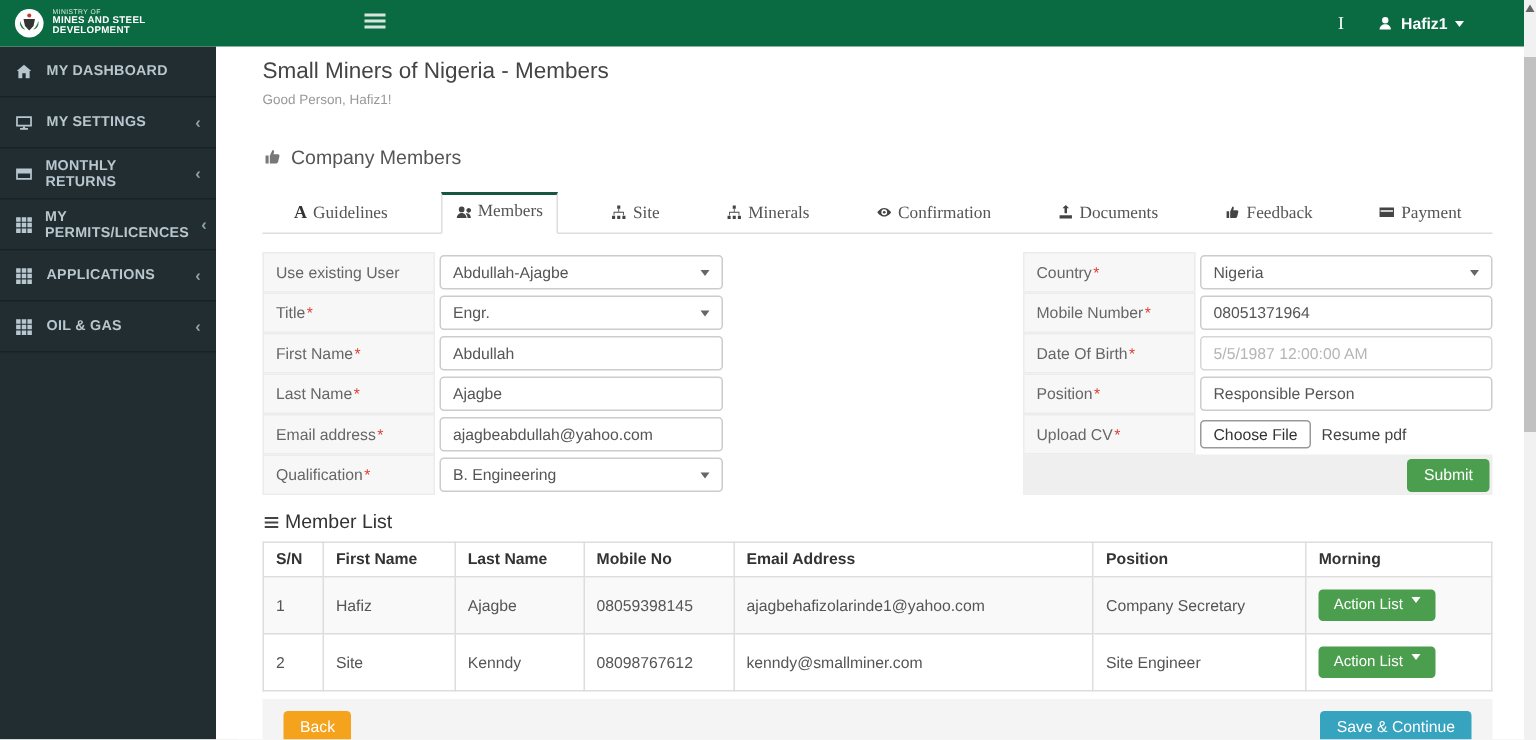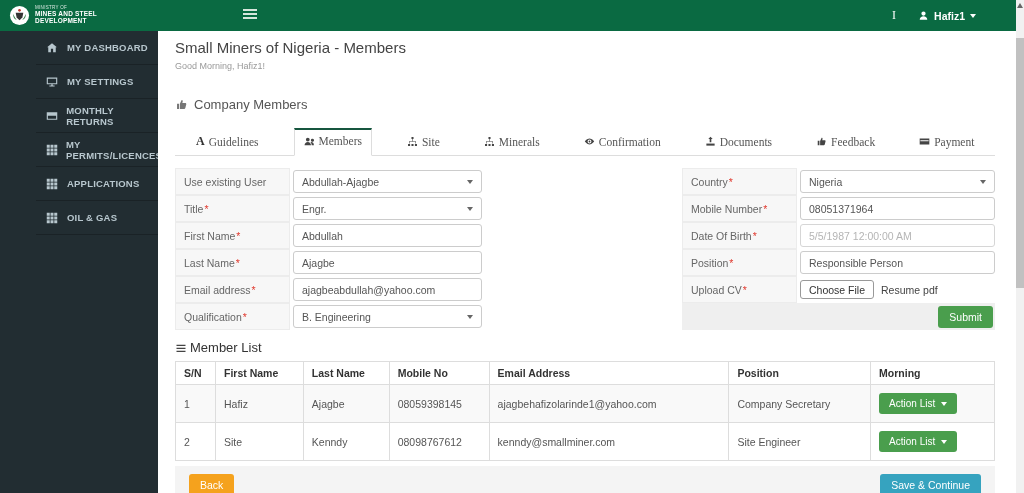--- a/index.html
+++ b/index.html
@@ -15,21 +15,21 @@
   .brand-l2,.brand-l3{font-size:6.5px;font-weight:bold;letter-spacing:.2px;}
   .hamburger{position:absolute;left:243px;top:9px;width:14px;height:12px;cursor:pointer;}
   .hamburger i{display:block;height:2px;background:#d7e6dc;margin-bottom:2px;}
   .topbar-right{margin-left:auto;display:flex;align-items:center;gap:22px;padding-right:48px;color:#fff;}
   .ibeam{font-family:"Liberation Serif",serif;font-size:12px;color:#fff;cursor:pointer;}
   .usermenu{display:flex;align-items:center;gap:5px;font-size:10.5px;font-weight:bold;cursor:pointer;}
   .caret-down{width:0;height:0;border-left:3.5px solid transparent;border-right:3.5px solid transparent;
               border-top:4px solid #fff;display:inline-block;}
 
   
-  .sidebar{position:absolute;left:0;top:31px;width:144px;height:462px;background:#222d32;padding-left:36px;}
+  .sidebar{position:absolute;left:0;top:31px;width:144px;height:462px;background:#222d32;}
   .side-item{height:33px;display:flex;align-items:center;gap:8px;padding:0 10px;
              border-bottom:1px solid #1a2226;color:#b8c7ce;font-size:9.5px;font-weight:bold;
              letter-spacing:.2px;cursor:pointer;}
   .side-item .icn{width:13px;display:inline-flex;}
   .side-item .icn svg{width:12px;height:12px;fill:#b8c7ce;}
   .side-chev{margin-left:auto;font-size:11px;color:#8aa4af;}
 
   
   .main{position:absolute;left:158px;top:31px;width:858px;height:480px;background:#fff;
         box-sizing:border-box;padding:8px 21px 0 17px;overflow:hidden;}
@@ -80,21 +80,21 @@
 
   
   .list-header{margin-top:10px;display:flex;align-items:center;gap:3px;font-size:13px;color:#333;}
   .list-header svg{width:12px;height:12px;fill:#444;}
   table.members{width:820px;border-collapse:collapse;margin-top:6px;font-size:10.5px;}
   table.members th,table.members td{border:1px solid #ddd;text-align:left;}
   table.members th{padding:5px 8px;color:#333;font-weight:bold;background:#fff;}
   table.members td{padding:8px 8px;color:#555;}
   table.members tbody tr:first-child td{background:#f9f9f9;}
   .action-btn{background:#4a9e4d;border:none;border-radius:3px;color:#fff;font-size:10px;
-       padding:5px 10px;display:inline-flex;align-items:center;gap:6px;cursor:pointer;
+       padding:5px 10px;display:inline-flex;gap:6px;cursor:pointer;
        font-family:"Liberation Sans",sans-serif;}
   .action-btn .caret-down{border-top-color:#fff;}
 
   
   .footer-strip{margin-top:5px;width:820px;height:38px;background:#f4f4f4;display:flex;
        align-items:center;justify-content:space-between;padding:0 14px;box-sizing:border-box;}
 
   
   .scrollbar{position:absolute;right:0;top:0;width:8px;height:493px;background:#f1f1f1;z-index:9;}
   .sb-up{position:absolute;top:3px;left:1px;width:0;height:0;border-left:3px solid transparent;
@@ -196,21 +196,21 @@
             <path d="M1 1h4v4H1Zm5 0h4v4H6Zm5 0h4v4h-4ZM1 6h4v4H1Zm5 0h4v4H6Zm5 0h4v4h-4ZM1 11h4v4H1Zm5 0h4v4H6Zm5 0h4v4h-4Z"></path>
           </svg>
         </span>
         <span>OIL &amp; GAS</span>
         <span class="side-chev">‹</span>
       </div>
     </aside>
 
   <div class="main">
     <div class="page-title">Small Miners of Nigeria - Members</div>
-    <div class="greeting">Good Morning, Hafiz1!</div>
+    <div class="greeting">Good Person, Hafiz1!</div>
 
     <div class="section-header">
       <span style="display:inline-flex;">
         <svg viewBox="0 0 16 16">
             <path d="M2.5 7H5v6.5H2.5ZM6 13.5V7.2L8.2 2.5c.9 0 1.5.8 1.3 1.7L9 6h3.6c.9 0 1.5.8 1.3 1.6l-1.1 4.4c-.2.9-1 1.5-1.9 1.5Z"></path>
           </svg>
       </span>
       <span>Company Members</span>
     </div>
 

